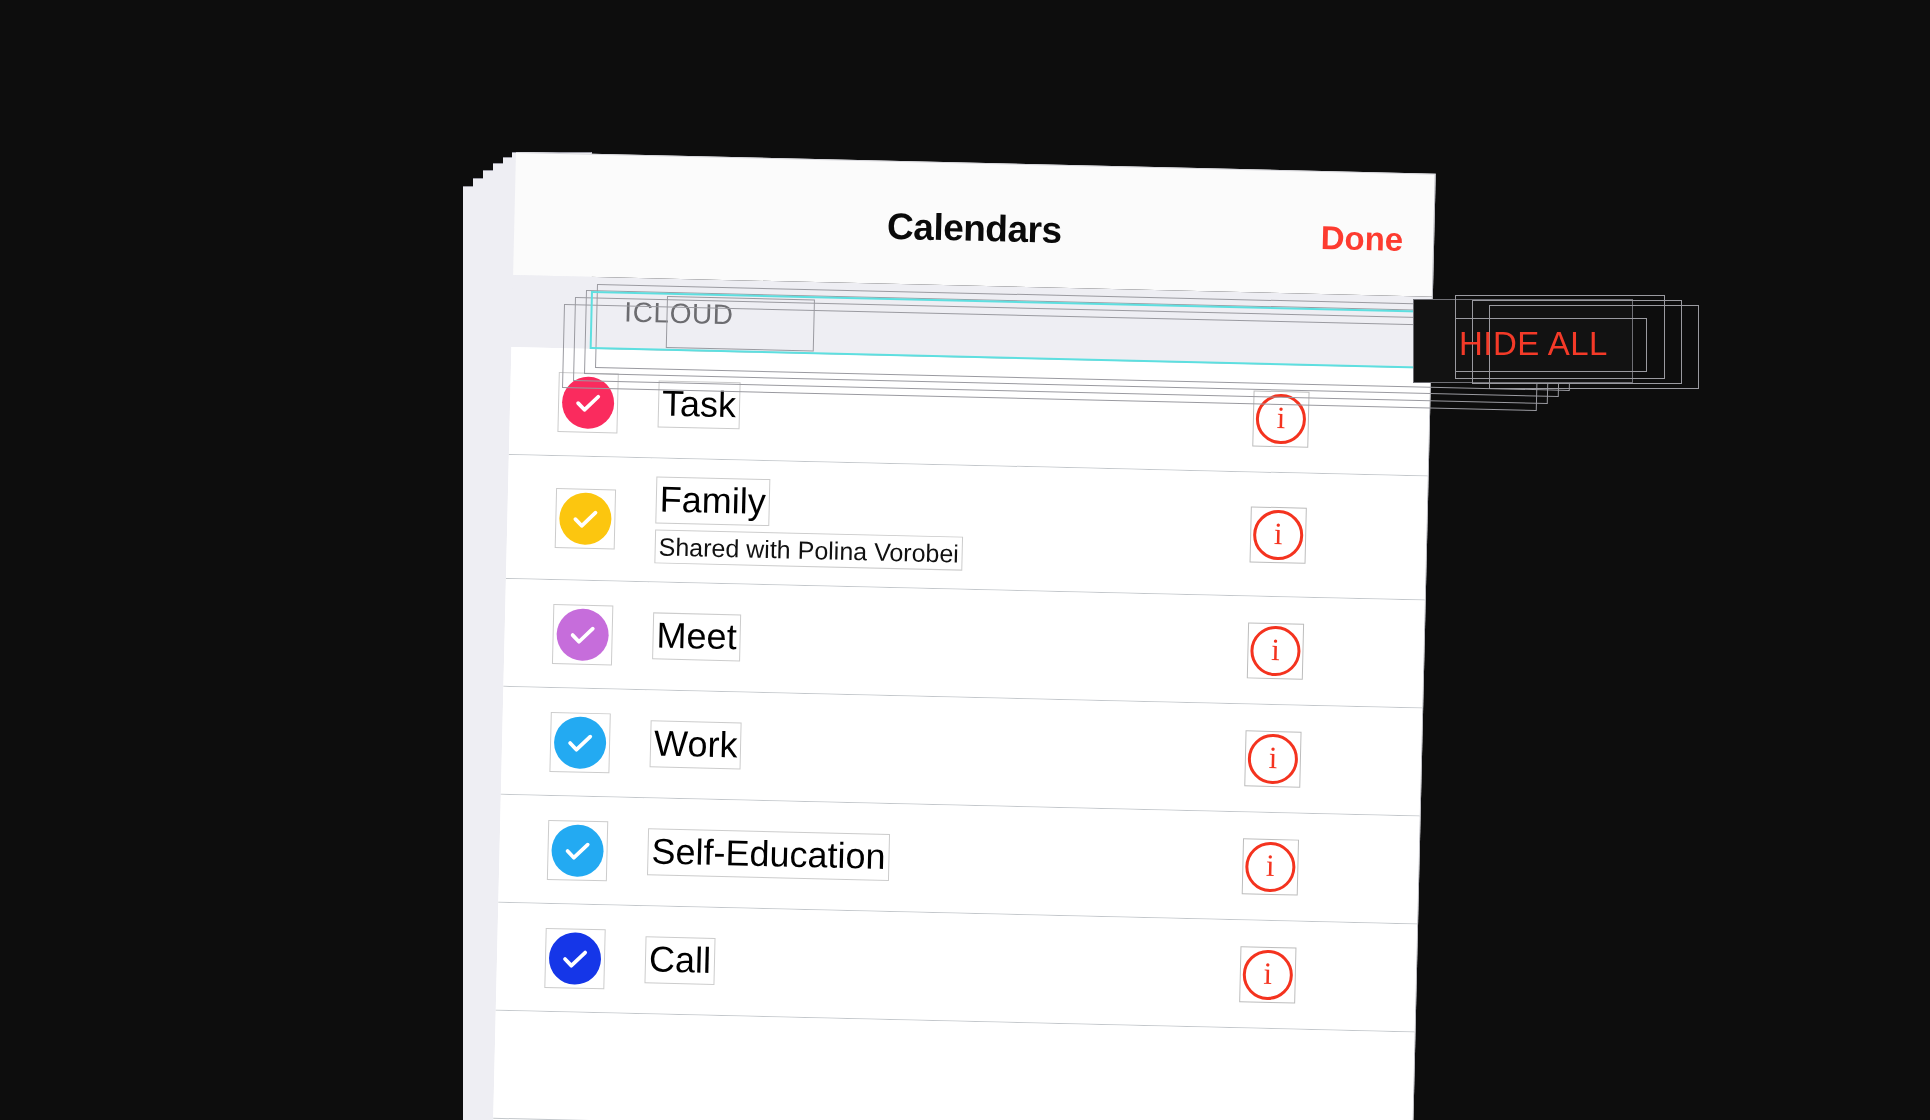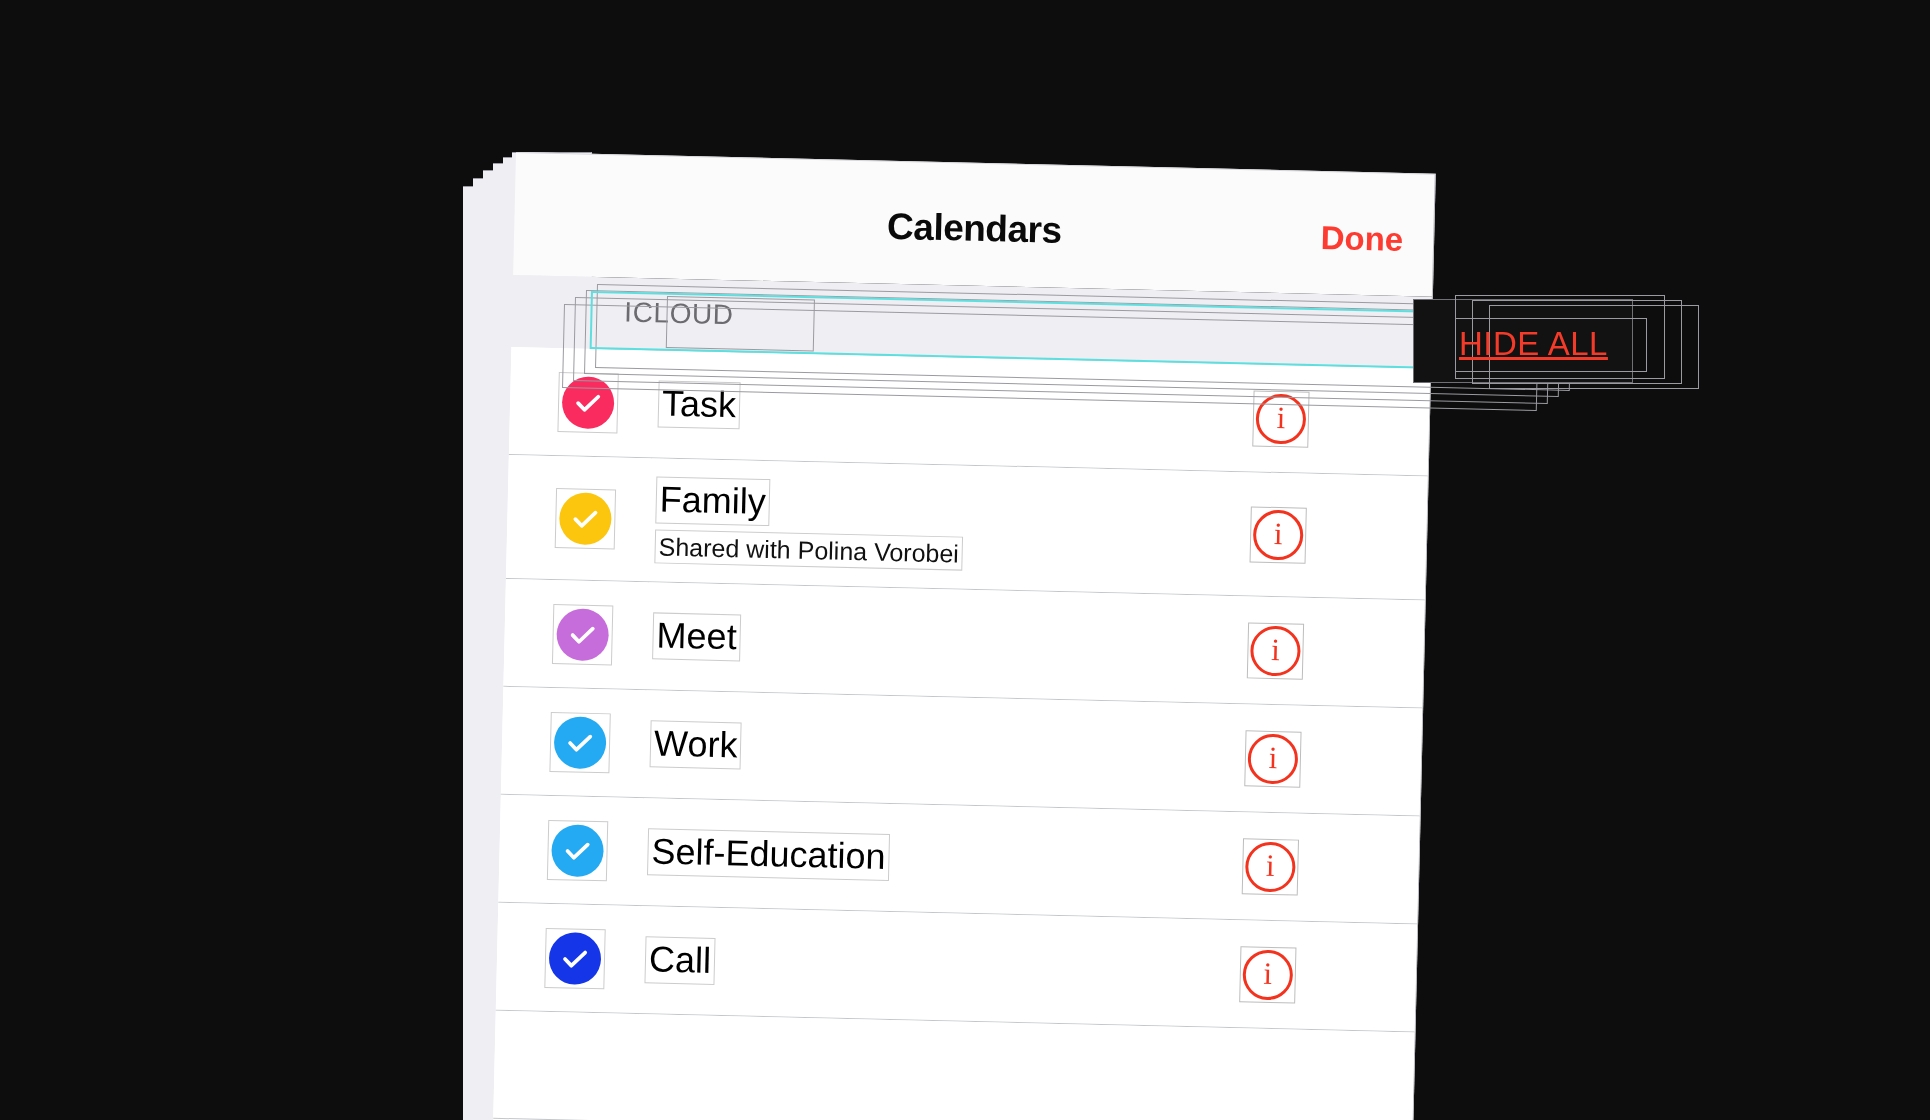--- a/index.html
+++ b/index.html
@@ -302,16 +302,16 @@
   <div class="cyan-box" style="left:591px; top:291px; width:992px; height:58px; transform:rotate(1.35deg); transform-origin:0 0;"></div>
 
   <div class="gray-box" style="left:667px; top:296px; width:148px; height:52px; transform:rotate(1.35deg); transform-origin:0 0;"></div>
 
   <div>
     <div class="dark-box" style="left:1413px; top:299px; width:220px; height:84px;"></div>
     <div class="gray-box" style="left:1455px; top:295px; width:210px; height:84px;"></div>
     <div class="gray-box" style="left:1472px; top:300px; width:210px; height:84px;"></div>
     <div class="gray-box" style="left:1489px; top:305px; width:210px; height:84px;"></div>
     <div class="gray-box" style="left:1455px; top:318px; width:192px; height:54px;"></div>
-    <div class="hide-all" style="left:1459px; top:325px;text-decoration:underline;">HIDE ALL</div>
+    <div class="hide-all" style="left:1459px; top:325px;">HIDE ALL</div>
   </div>
 
 </div>
 
 </body></html>

